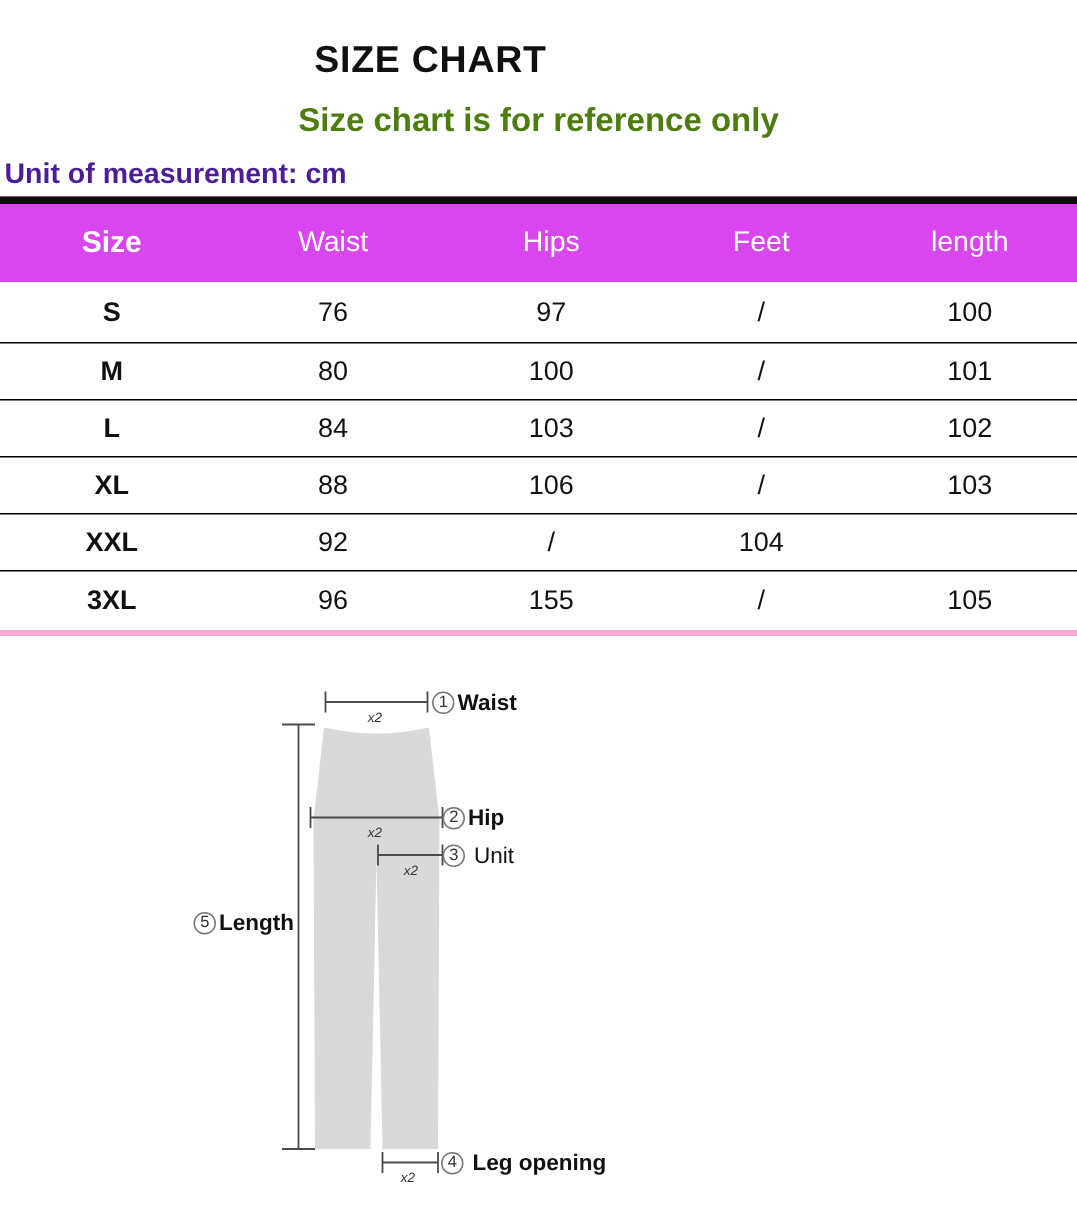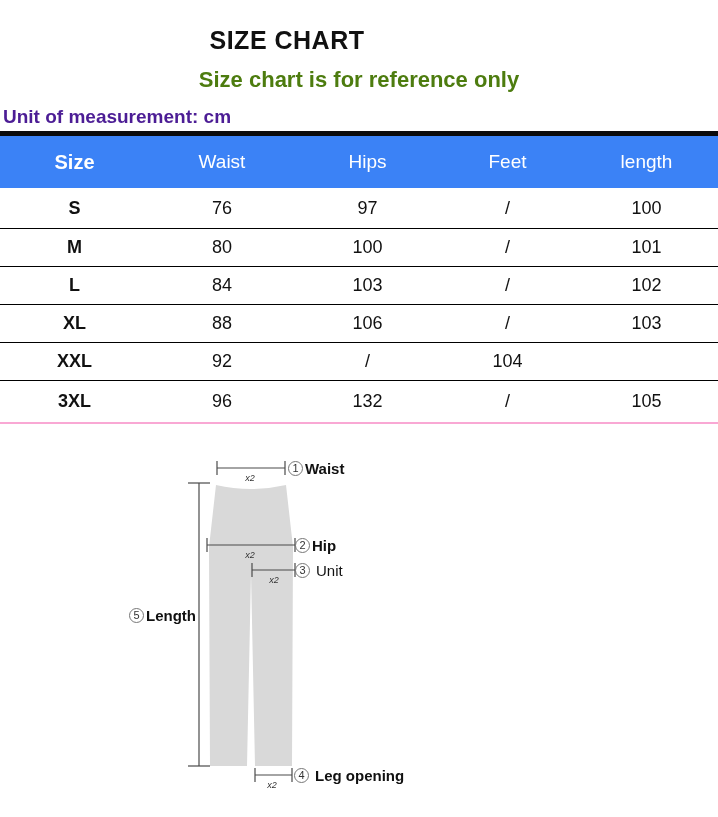--- a/index.html
+++ b/index.html
@@ -20,28 +20,28 @@
     position:absolute;top:106px;left:3px;
     font-size:19px;font-weight:bold;color:#4c1d95;
   }
   
   .size-table{position:absolute;top:131px;left:0;width:718px;}
   .t-row{
     display:grid;grid-template-columns:149px 146px 145px 135px 143px;
     align-items:center;box-sizing:border-box;
   }
   .t-head{
-    height:57px;background:#3b82f6;border-top:5px solid #0b0b0b;
+    height:57px;background:#d946ef;border-top:5px solid #0b0b0b;
     color:#fff;font-size:19px;
   }
   .t-head .t-cell:first-child{font-weight:bold;font-size:20px;}
   .t-cell{text-align:center;}
   .t-body .t-row{height:38px;border-bottom:1px solid #000;font-size:18px;color:#111;}
   .t-body .t-row:first-child{height:41px;}
-  .t-body .t-row:last-child{height:43px;border-bottom:2px solid #f9a8d4;}
+  .t-body .t-row:last-child{height:43px;border-bottom:4px solid #f9a8d4;}
   .t-body .t-cell:first-child{font-weight:bold;}
   
   .diagram{position:absolute;top:444px;left:0;width:718px;height:373px;}
   .diagram svg{position:absolute;top:0;left:0;}
   .dim-label{
     position:absolute;display:flex;align-items:center;height:18px;
     font-size:15px;color:#111;white-space:nowrap;
   }
   .circ{
     box-sizing:border-box;flex:0 0 auto;width:15px;height:15px;margin-right:2px;
@@ -100,21 +100,21 @@
       </div>
       <div class="t-row">
         <div class="t-cell">XXL</div>
         <div class="t-cell">92</div>
         <div class="t-cell">/</div>
         <div class="t-cell">104</div>
       </div>
       <div class="t-row">
         <div class="t-cell">3XL</div>
         <div class="t-cell">96</div>
-        <div class="t-cell">132</div>
+        <div class="t-cell">155</div>
         <div class="t-cell">/</div>
         <div class="t-cell">105</div>
       </div>
     </div>
   </div>
 
   <div class="diagram">
     <svg width="718" height="373" viewBox="0 0 718 373">
       <path d="M216,41 Q251,49 286,41 L293,103 L292,322 L255,322 L251,129 L247,322 L210,322 L209,103 Z" fill="#d9d9d9"></path>
       <g stroke="#4a4a4a" stroke-width="1.2">

